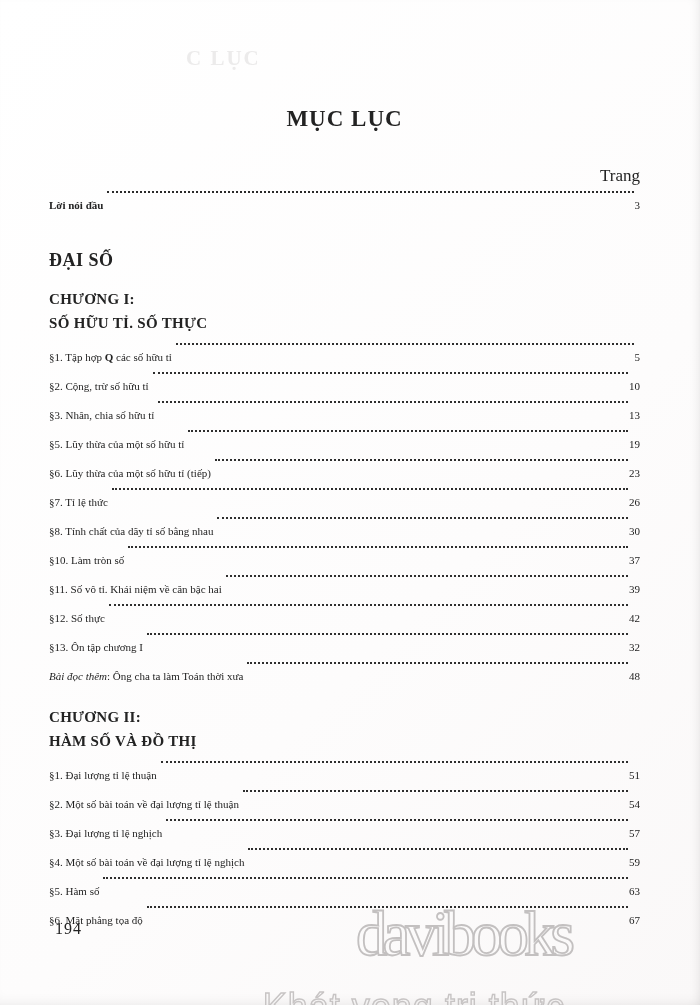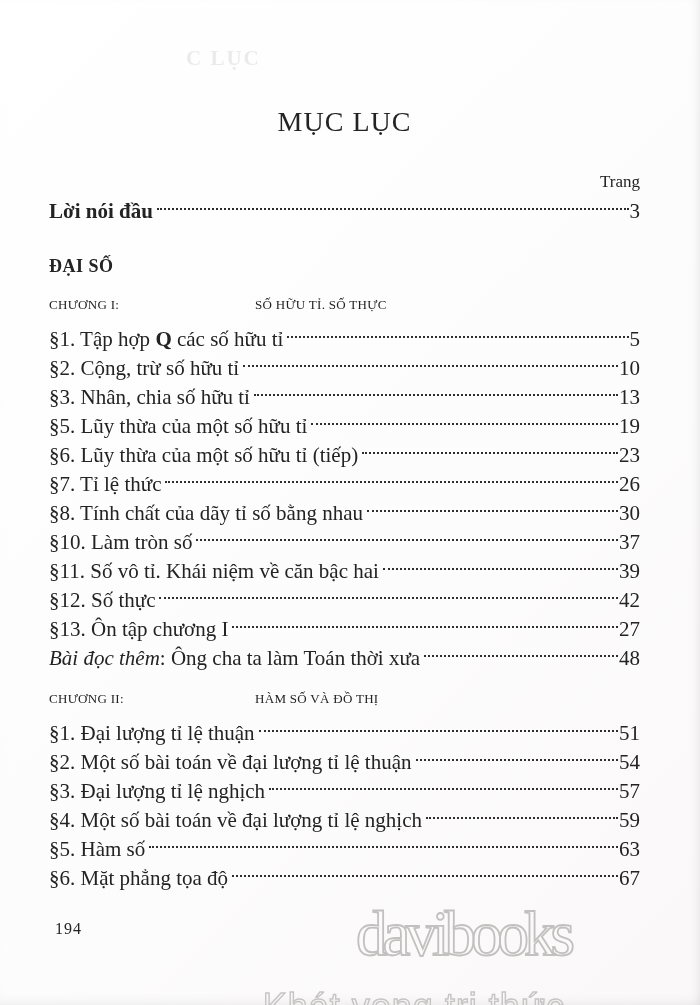--- a/index.html
+++ b/index.html
@@ -17,48 +17,48 @@
     position:absolute;left:186px;top:46px;
     font-size:21px;font-weight:bold;color:#ecebeb;
     letter-spacing:2px;filter:blur(.7px);
     user-select:none;
   }
   .content{
     position:relative;z-index:2;
     padding:106px 60px 0 49px;
   }
   .doc-title{
-    text-align:center;font-size:28px;font-weight:normal;
+    text-align:center;font-size:23px;font-weight:bold;
     letter-spacing:1px;margin:0;
   }
   .col-header{
     text-align:right;font-size:17px;
     margin-top:34px;line-height:20px;
   }
   .toc-row{
-    display:flex;align-items:center;
-    font-size:21px;line-height:29px;white-space:nowrap;
+    display:flex;align-items:flex-start;
+    font-size:11px;line-height:29px;white-space:nowrap;
   }
   .toc-row.front{font-weight:bold;margin-top:5px;}
   .toc-row.front .leader{border-bottom-color:#2a2a2a;}
   .leader{
     flex:1;min-width:12px;
     border-bottom:2px dotted #2e2e2e;
     margin:0 1px 5px 4px;
   }
   .toc-page{font-weight:normal;}
   .part-title{
     text-align:left;font-weight:bold;font-size:18px;
     margin-top:30px;letter-spacing:.5px;
   }
   .chapter{margin-top:16px;}
   .chapter + .chapter{margin-top:14px;}
   .chapter-heading{
-    display:flex;font-weight:normal;font-size:13px;
-    line-height:24px;margin-bottom:8px;letter-spacing:.3px;
+    display:flex;font-weight:bold;font-size:15px;
+    line-height:24px;margin-bottom:8px;letter-spacing:.3px;flex-direction:column;
   }
   .chapter-label{width:206px;flex:0 0 auto;}
   .chapter-title{flex:1;}
   .entries{}
   .footer-number{
     position:absolute;left:55px;top:920px;z-index:2;
     font-size:16px;letter-spacing:1px;
   }
   .watermark{
     position:absolute;z-index:1;left:0;top:0;width:100%;height:100%;
@@ -169,21 +169,21 @@
 
   <div class="toc-row">
     <span class="toc-label"><span>§12. Số thực </span></span>
     <span class="leader"></span>
     <span class="toc-page">42</span>
   </div>
 
   <div class="toc-row">
     <span class="toc-label"><span>§13. Ôn tập chương I</span></span>
     <span class="leader"></span>
-    <span class="toc-page">27</span>
+    <span class="toc-page">32</span>
   </div>
 
   <div class="toc-row">
     <span class="toc-label"><span style="font-style: italic;">Bài đọc thêm</span><span>: Ông cha ta làm Toán thời xưa </span></span>
     <span class="leader"></span>
     <span class="toc-page">48</span>
   </div>
 </div>
   </section>
 

